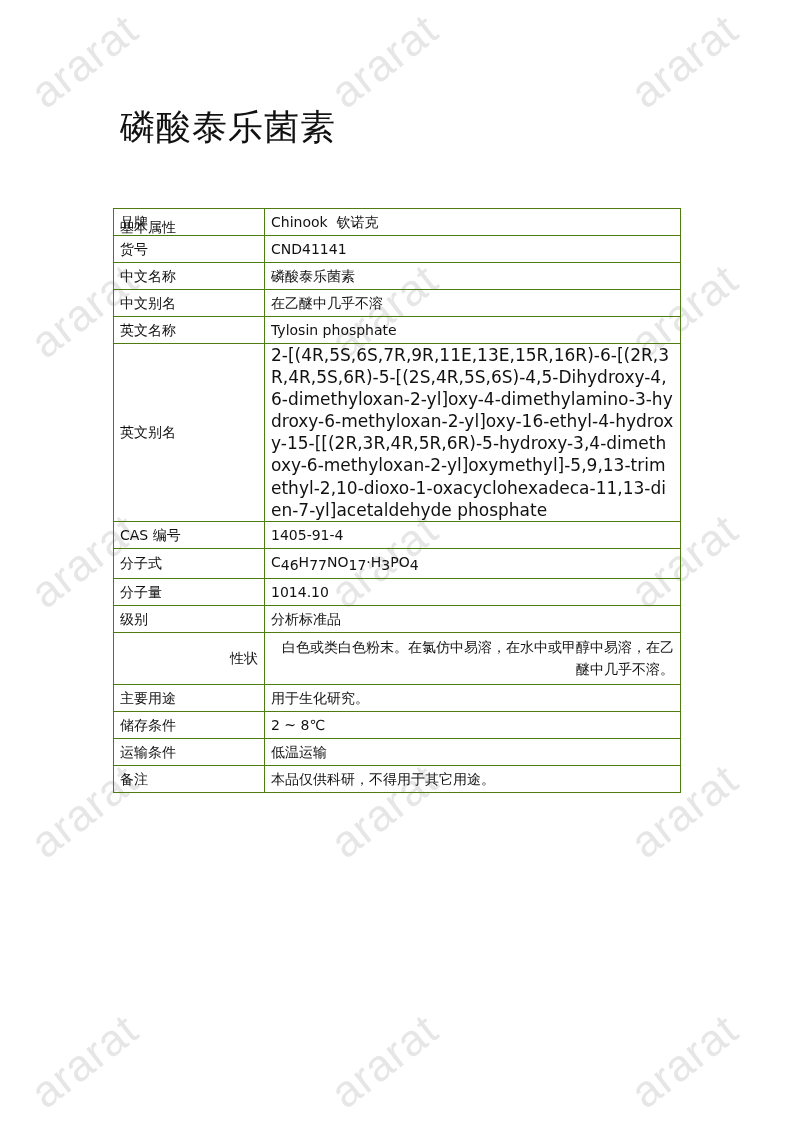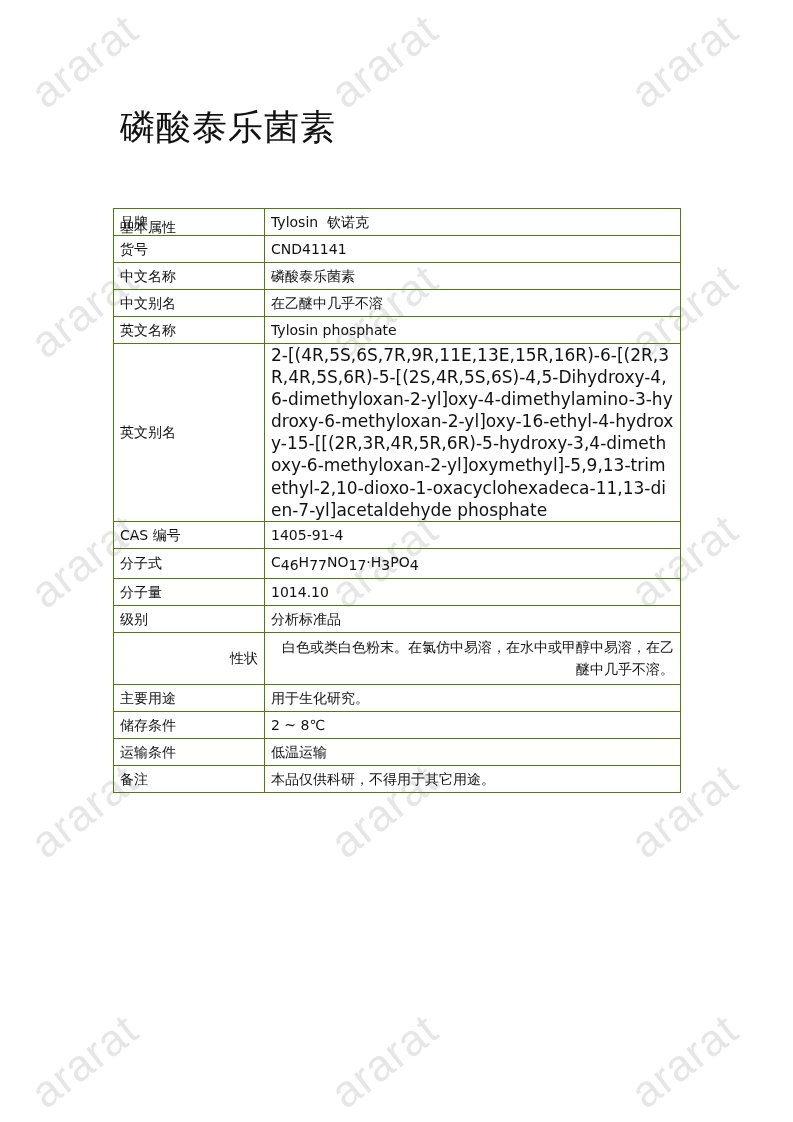--- a/index.html
+++ b/index.html
@@ -40,21 +40,21 @@
 <div class="wm" style="left:352px; top:1068px;">ararat</div>
 <div class="wm" style="left:652px; top:1068px;">ararat</div>
 
 <h1 class="title">磷酸泰乐菌素</h1>
 <div class="subtitle">基本属性</div>
 
 <table class="props">
   <tbody>
     <tr>
       <td class="k">品牌</td>
-      <td class="v" style="white-space:pre;">Tylosin  钦诺克</td>
+      <td class="v" style="white-space:pre;">Chinook  钦诺克</td>
     </tr>
     <tr>
       <td class="k">货号</td>
       <td class="v">CND41141</td>
     </tr>
     <tr>
       <td class="k">中文名称</td>
       <td class="v">磷酸泰乐菌素</td>
     </tr>
     <tr>

